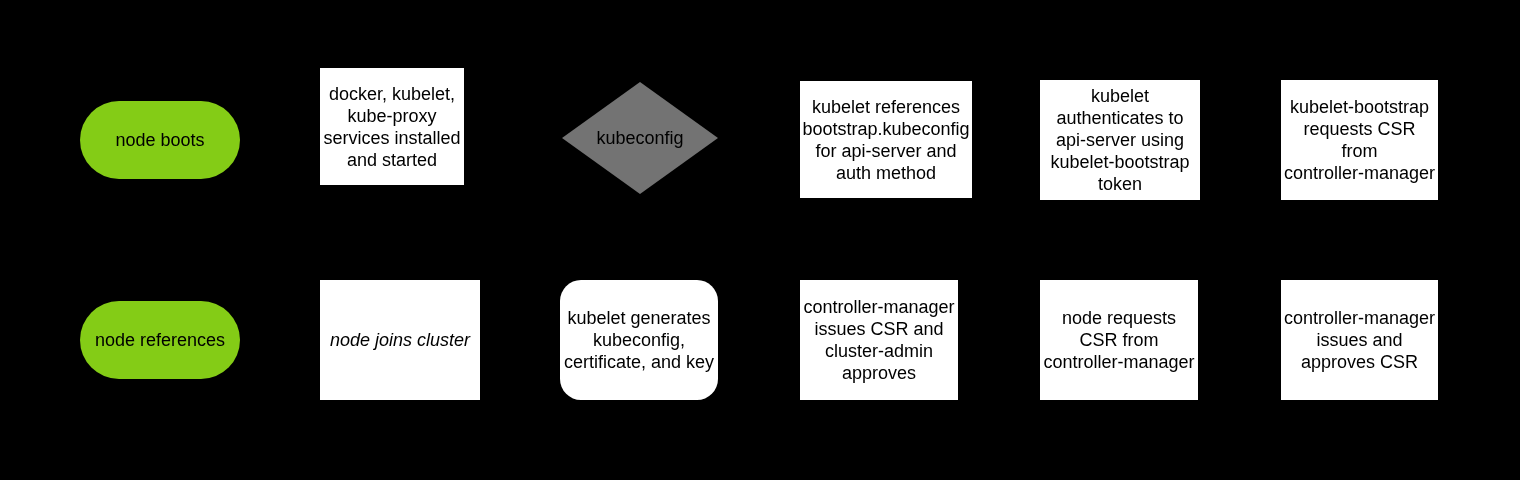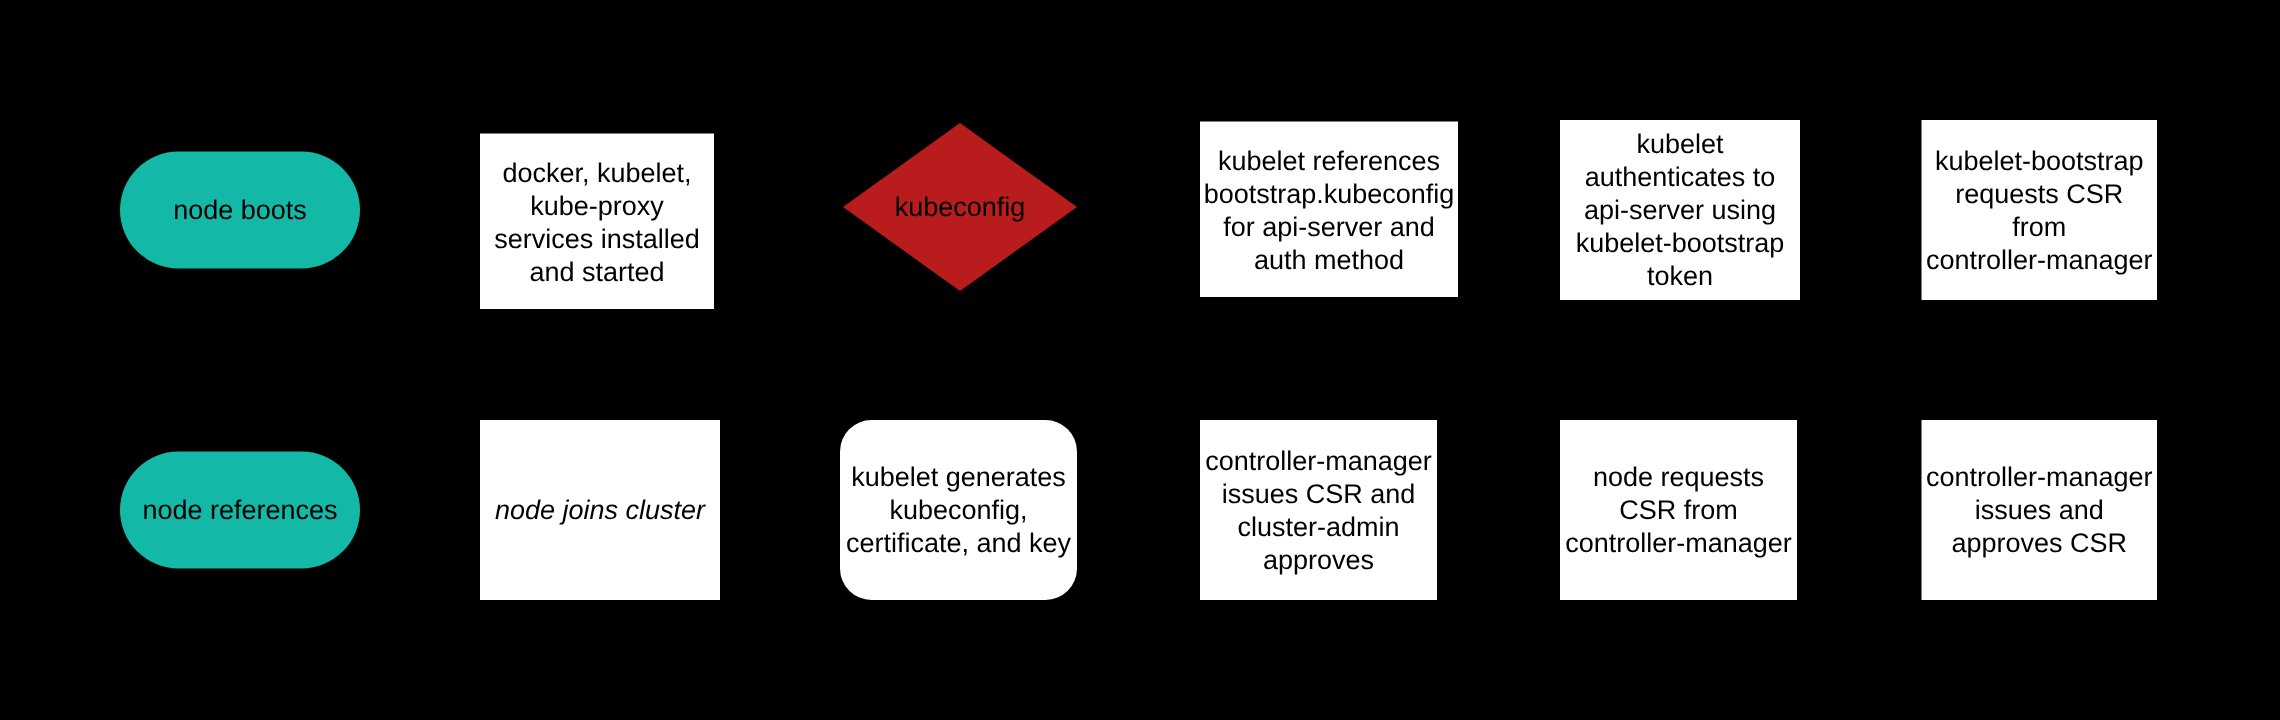--- a/index.html
+++ b/index.html
@@ -22,33 +22,33 @@
     justify-content: center;
     text-align: center;
     color: #000000;
     font-size: 18px;
     line-height: 22px;
     white-space: pre-line;
     overflow: hidden;
     box-sizing: border-box;
   }
   .terminator {
-    background: #14b8a6;
+    background: #84cc16;
     border-radius: 39px;
   }
   .process {
     background: #ffffff;
   }
   .decision {
-    background: #b91c1c;
+    background: #737373;
     clip-path: polygon(50% 0%, 100% 50%, 50% 100%, 0% 50%);
   }
   
   .n0  { left: 80px;   top: 101px; width: 160px; height: 78px;  }
-  .n1  { left: 320px;  top: 89px;  width: 156px; height: 117px; }
+  .n1  { left: 320px;  top: 68px;  width: 144px; height: 117px; }
   .n2  { left: 562px;  top: 82px;  width: 156px; height: 112px; }
   .n3  { left: 800px;  top: 81px;  width: 172px; height: 117px; }
   .n4  { left: 1040px; top: 80px;  width: 160px; height: 120px; }
   .n5  { left: 1281px; top: 80px;  width: 157px; height: 120px; }
   .n6  { left: 80px;   top: 301px; width: 160px; height: 78px;  }
   .n7  { left: 320px;  top: 280px; width: 160px; height: 120px; font-style: italic; }
   .n8  { left: 560px;  top: 280px; width: 158px; height: 120px; border-radius: 21px; }
   .n9  { left: 800px;  top: 280px; width: 158px; height: 120px; }
   .n10 { left: 1040px; top: 280px; width: 158px; height: 120px; }
   .n11 { left: 1281px; top: 280px; width: 157px; height: 120px; }

